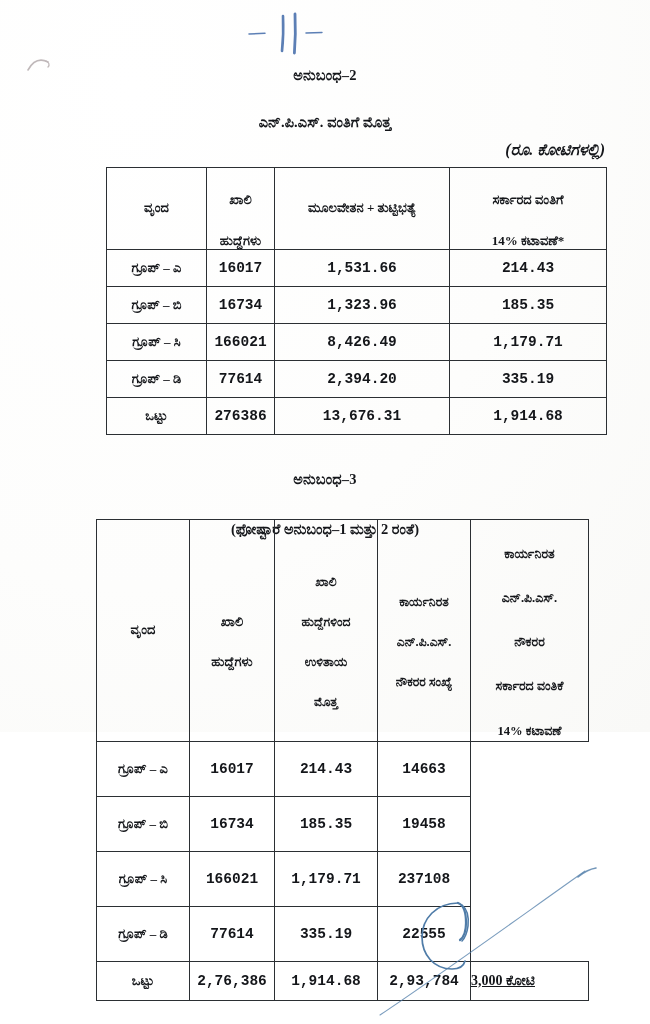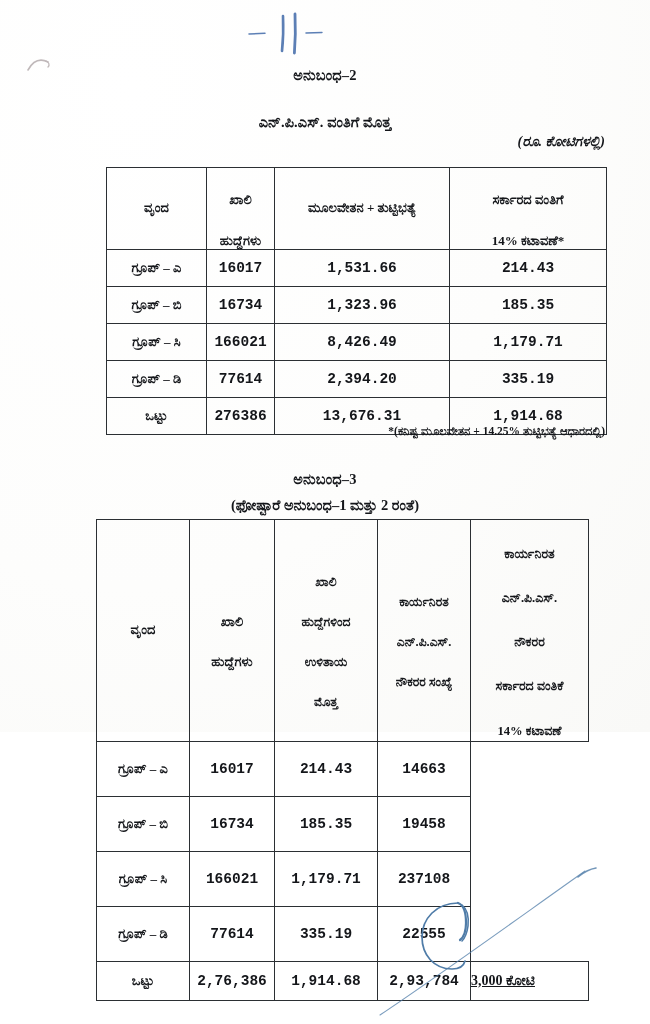--- a/index.html
+++ b/index.html
@@ -70,23 +70,23 @@
     letter-spacing: .2px;
   }
   .doc-title {
     font-size: 14.5px;
     font-weight: 700;
     letter-spacing: .1px;
   }
 
   .units-note {
     position: absolute;
-    top: 134px;
+    top: 141px;
     right: 45px;
-    font-size: 14px;
+    font-size: 16px;
     font-weight: 700;
     font-style: italic;
   }
 
   
   table {
     border-collapse: collapse;
     table-layout: fixed;
   }
   table td, table th {
@@ -125,21 +125,21 @@
 
   .footnote {
     position: absolute;
     top: 425px;
     right: 45px;
     font-size: 11.5px;
     font-weight: 700;
   }
 
   .annex-2-head { top: 470px; }
-  .annex-2-sub  { top: 496px; }
+  .annex-2-sub  { top: 520px; }
   .annex-sub {
     font-size: 14.5px;
     font-weight: 700;
   }
 
   .merged-note {
     font-size: 12.6px;
     line-height: 1.6;
     text-align: center;
     vertical-align: middle;
@@ -230,21 +230,20 @@
       </tr>
       <tr>
         <td class="c-label">ಒಟ್ಟು</td>
         <td class="c-num">276386</td>
         <td class="c-num">13,676.31</td>
         <td class="c-num">1,914.68</td>
       </tr>
     </tbody>
   </table>
 
-  <div class="footnote">*(ಕನಿಷ್ಟ ಮೂಲವೇತನ + 14.25% ತುಟ್ಟಿಭತ್ಯೆ ಆಧಾರದಲ್ಲಿ)</div>
 
   <div class="heading-block annex-2-head">
     <span class="annex-label">ಅನುಬಂಧ–3</span>
   </div>
   <div class="heading-block annex-2-sub">
     <span class="annex-sub">(ಫೋಷ್ಟಾರೆ ಅನುಬಂಧ–1 ಮತ್ತು 2 ರಂತೆ)</span>
   </div>
 
   <table class="tbl-2">
     <colgroup>

